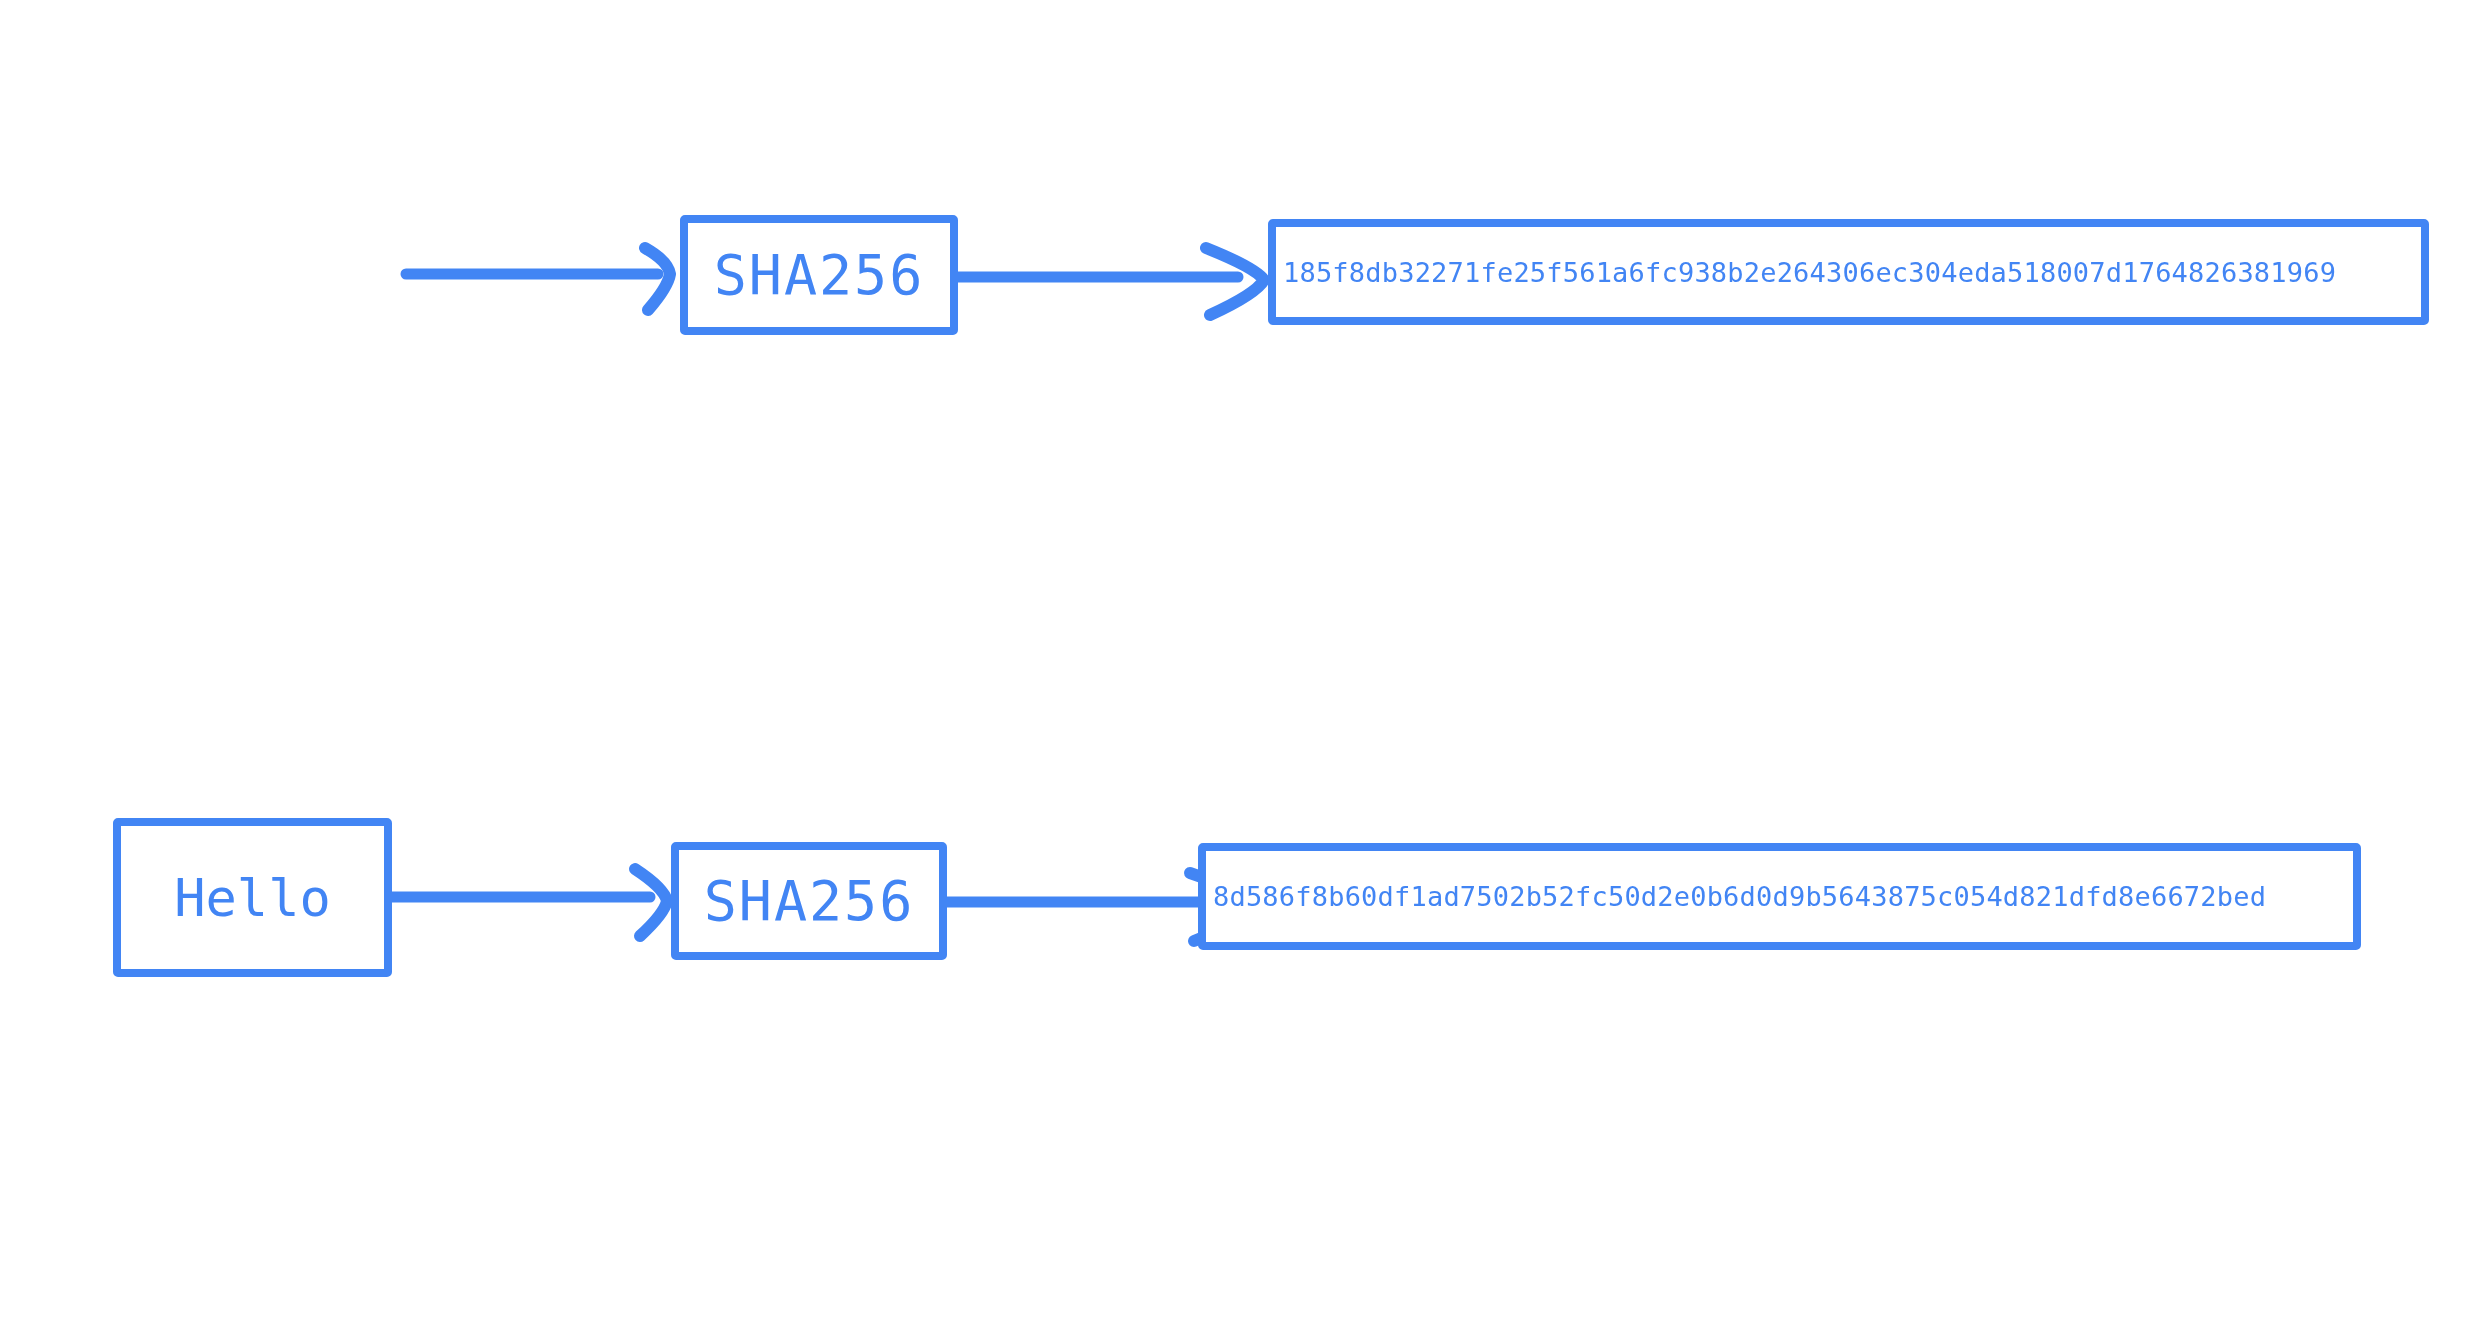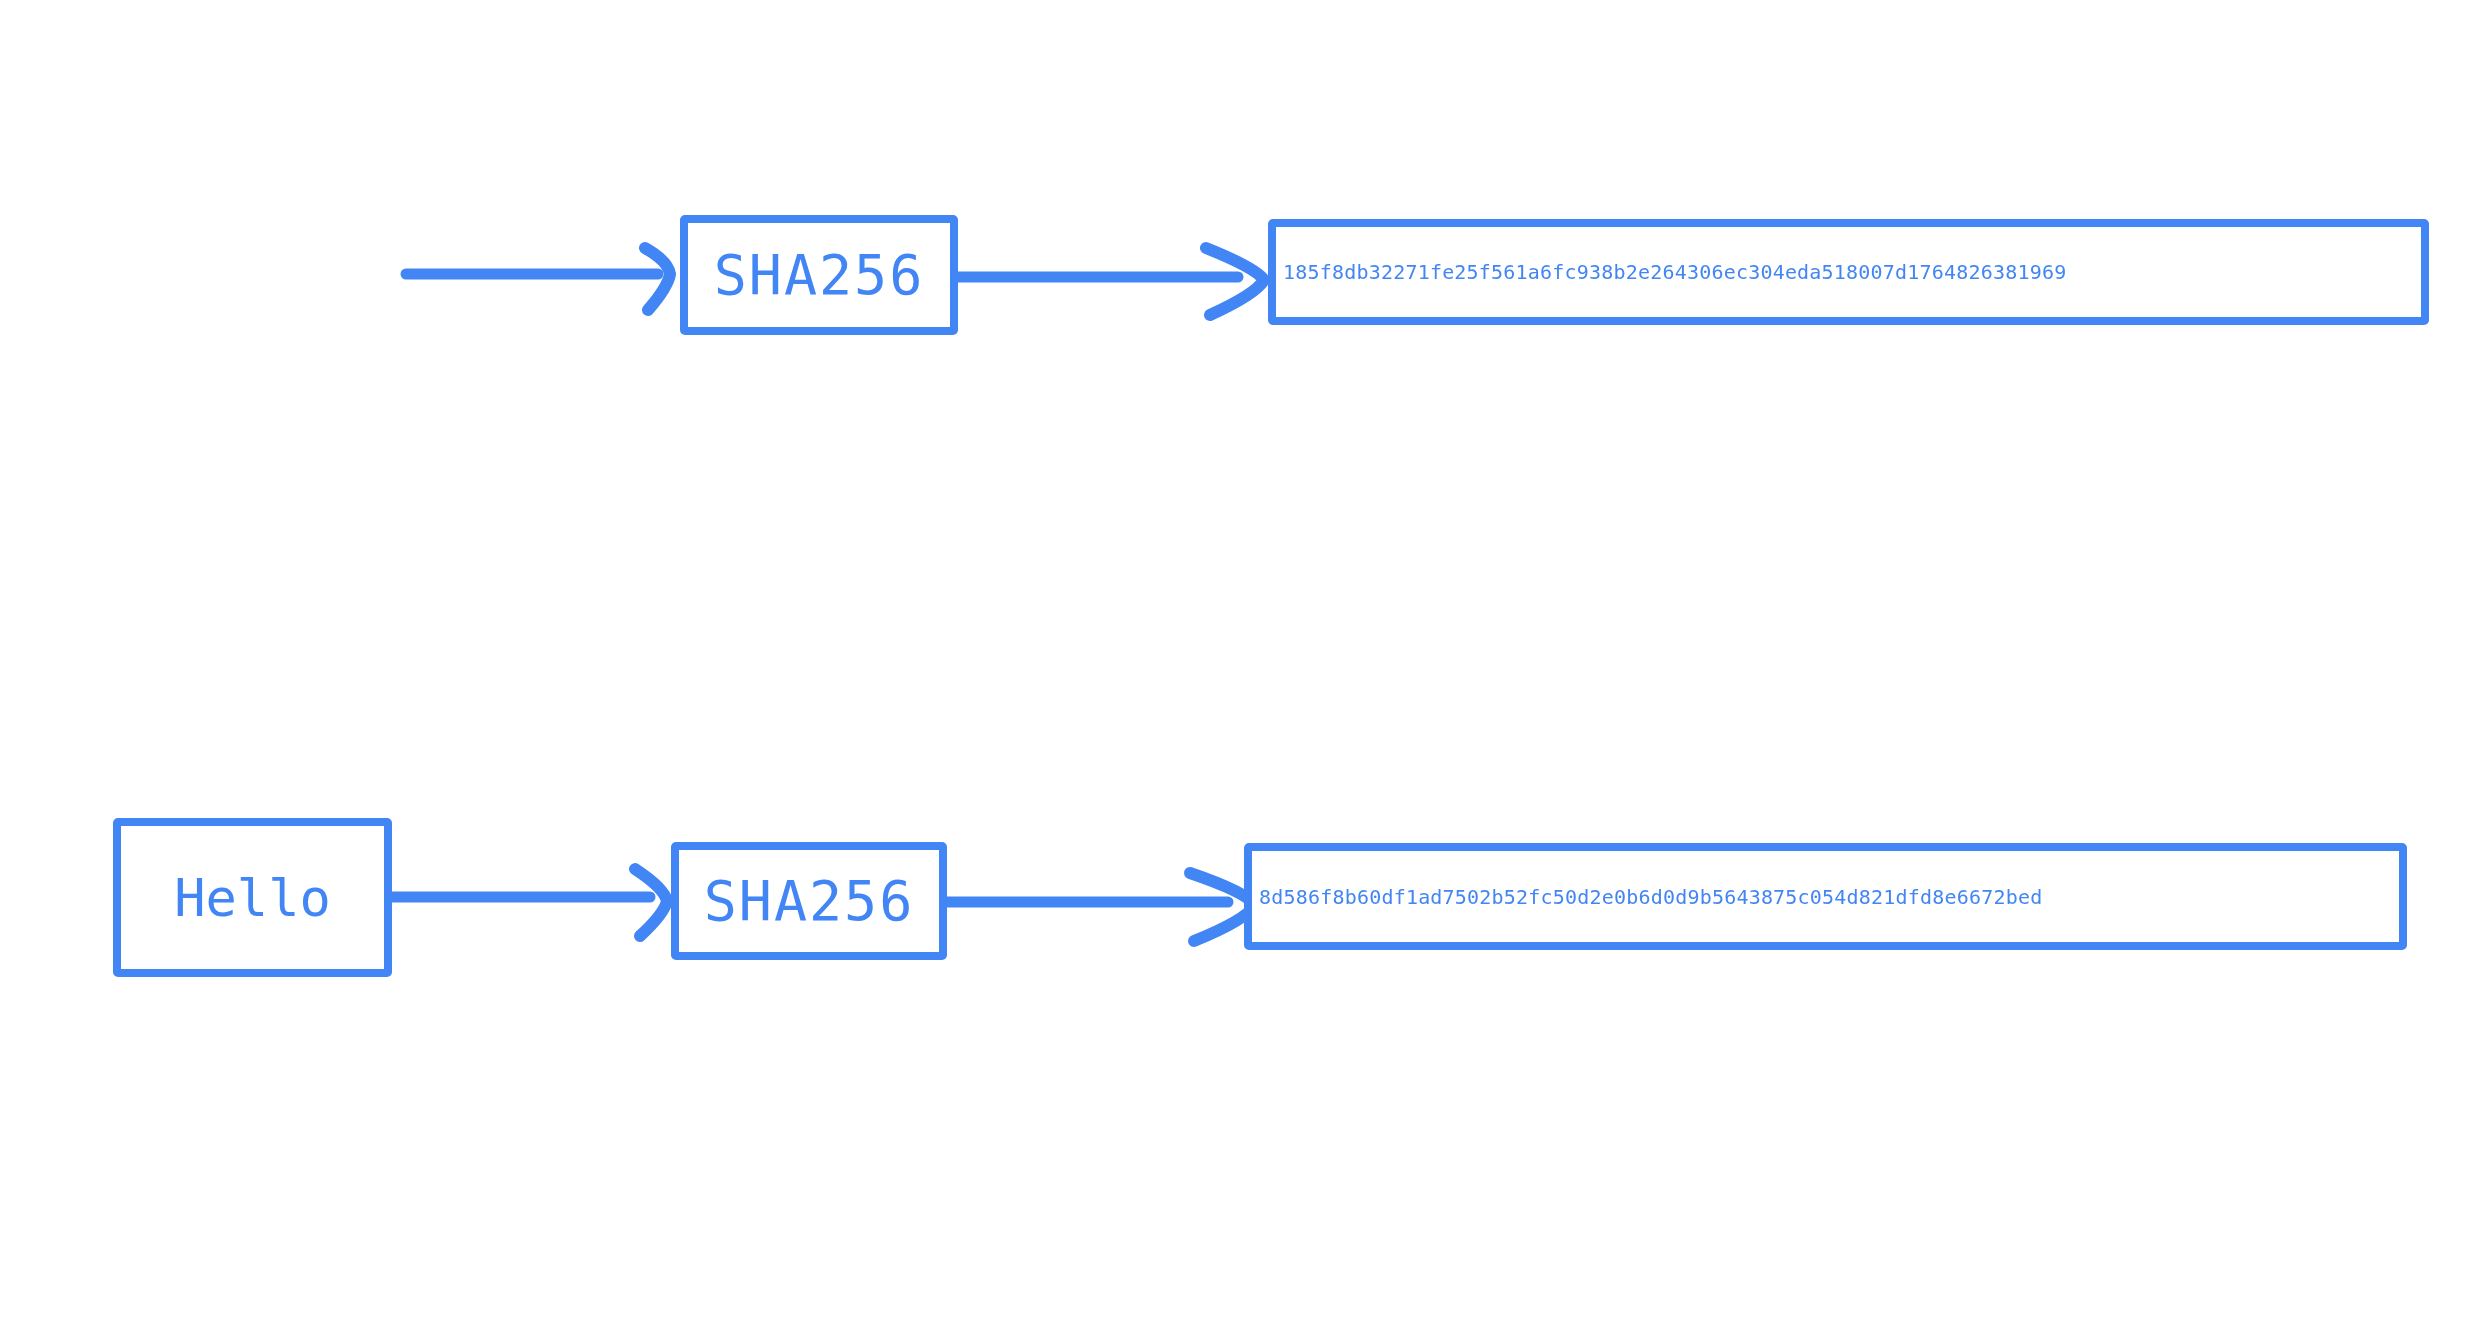--- a/index.html
+++ b/index.html
@@ -22,33 +22,33 @@
     background:var(--bg);
     color:var(--accent);
     display:flex;
     align-items:center;
     justify-content:center;
     white-space:nowrap;
   }
   .input-node{font-size:52px;}
   .fn-node{font-size:55px;letter-spacing:2px;}
   .hash-node{
-    font-size:20px;
+    font-size:27px;
     letter-spacing:0.2px;
     justify-content:flex-start;
     padding-left:7px;
   }
   
   #r1-input{left:128px;top:195px;width:278px;height:158px;}
   #r1-fn   {left:680px;top:215px;width:278px;height:120px;}
   #r1-out  {left:1268px;top:219px;width:1161px;height:106px;}
   
   #r2-input{left:113px;top:818px;width:279px;height:159px;}
   #r2-fn   {left:671px;top:842px;width:276px;height:118px;}
-  #r2-out  {left:1244px;top:843px;width:1163px;height:107px;}
+  #r2-out  {left:1198px;top:843px;width:1163px;height:107px;}
 
   #arrow-layer{
     position:absolute;left:0;top:0;width:2485px;height:1327px;
     pointer-events:none;
   }
   #arrow-layer path{
     fill:none;
     stroke:var(--accent);
     stroke-linecap:round;
     stroke-linejoin:round;

